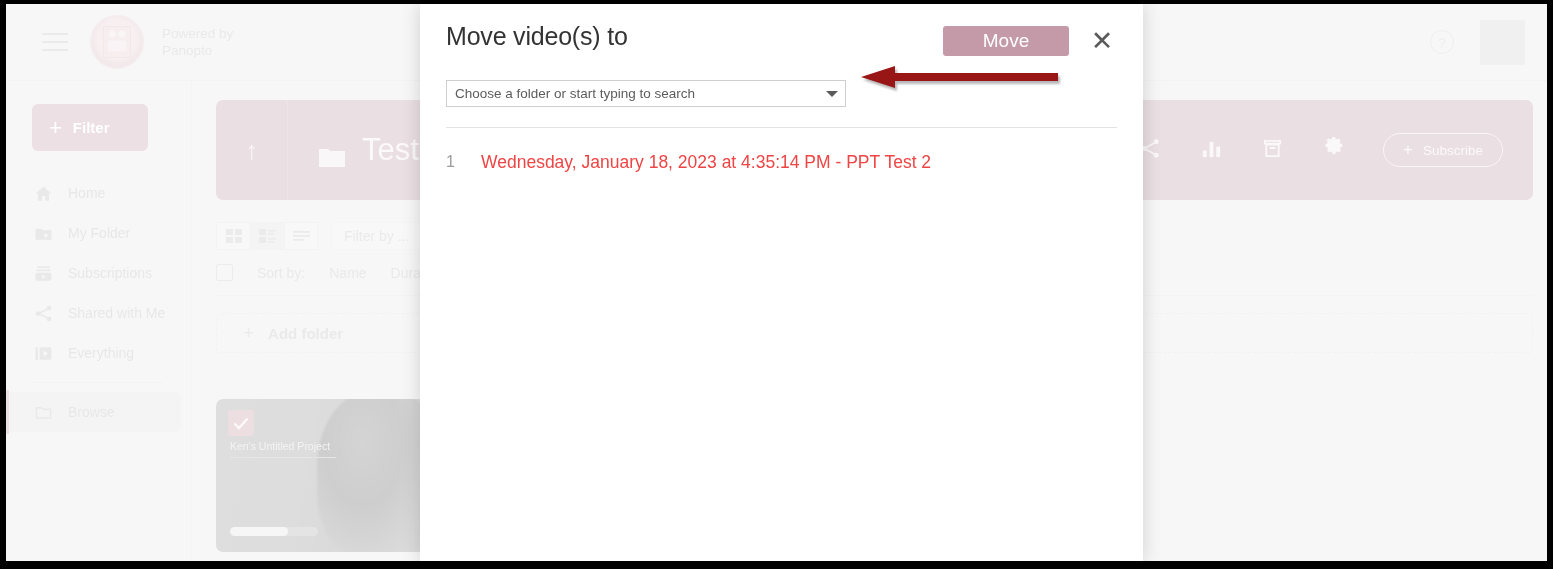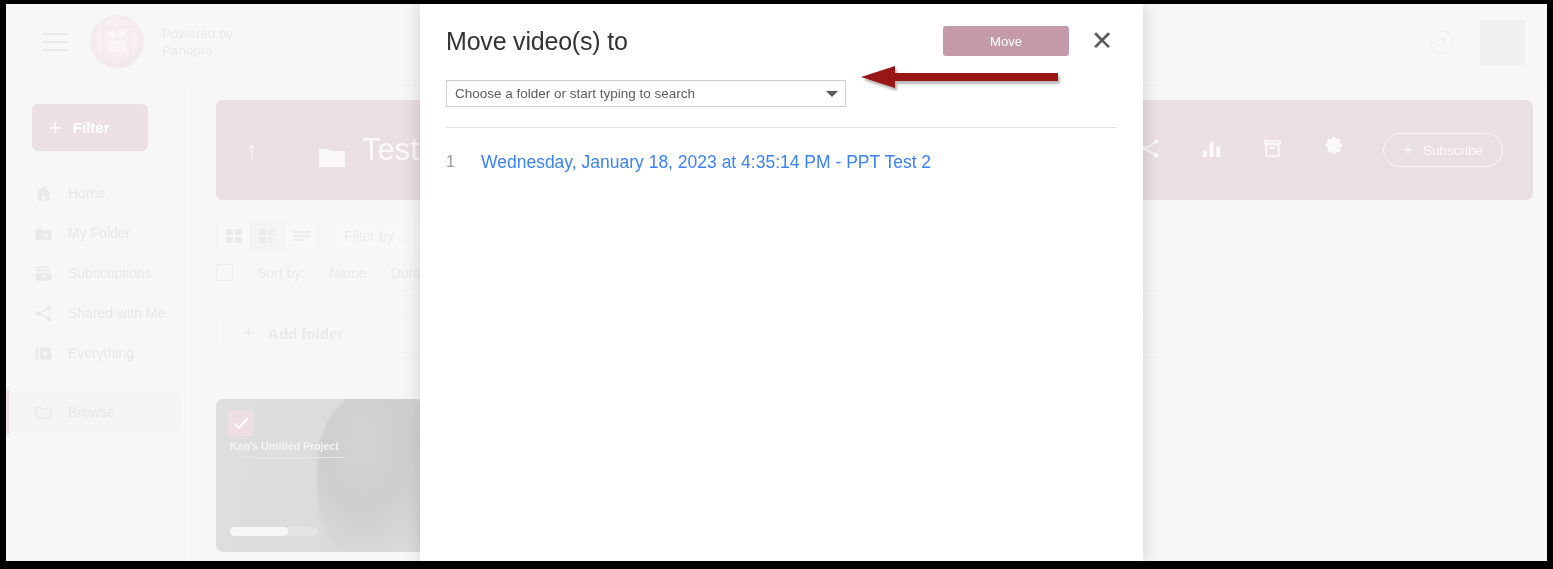--- a/index.html
+++ b/index.html
@@ -144,44 +144,44 @@
     background: radial-gradient(ellipse at 38% 30%, #8f8f8f 0%, #7e7e7e 38%, #9c9c9c 70%, #b0b0b0 100%);
     border-radius: 45% 35% 30% 40%;
     filter: blur(1px);
   }
   .card-check{
     position:absolute; left: 12px; top: 11px; width: 26px; height: 26px;
     background:#cfa8b4; border-radius:3px; display:flex; align-items:center; justify-content:center;
   }
   .card-check svg{ fill:none; stroke:#f7f1f3; stroke-width:2.4; }
   .card-title{
-    position:absolute; left: 14px; top: 41px; color:#e2e2e2; font-size:10.5px; font-weight:700;
+    position:absolute; left: 14px; top: 41px; color:#e2e2e2; font-size:10.5px; font-weight:400;
     padding-bottom:5px; border-bottom:1px solid #bdbdbd; padding-right: 6px;
   }
   .card-progress{
     position:absolute; left: 14px; bottom: 16px; width: 88px; height: 9px;
     background:#b9b9b9; border-radius:5px; overflow:hidden;
   }
   .card-progress i{ display:block; width:66%; height:100%; background:#e8e8e8; border-radius:5px; }
 
   
   .scrim { position:absolute; inset:0; background: rgba(255,255,255,0.62); pointer-events:none; }
 
   
   .modal {
     position:absolute; left: 414px; top: -2px; width: 723px; height: 559px;
     background:#fff; box-shadow: 0 2px 18px rgba(0,0,0,0.16);
     display:flex; flex-direction:column;
   }
   .modal-head { padding: 20px 26px 0 26px; }
-  .modal-titlerow{ display:flex; align-items:flex-end; }
+  .modal-titlerow{ display:flex; align-items:flex-start; }
   .modal-title{ font-size: 25px; color:#333; font-weight:400; letter-spacing:-0.2px; }
   .modal-head-right{ margin-left:auto; display:flex; align-items:center; gap: 18px; padding-top:4px; }
   .move-btn{
-    width: 126px; height: 30px; background:#c49aa8; color:#fff; font-size:13px;
+    width: 126px; height: 30px; background:#c49aa8; color:#fff; font-size:19px;
     border:none; border-radius:3px; display:flex; align-items:center; justify-content:center;
   }
   .close-x{
     width: 30px; height: 30px; display:flex; align-items:center; justify-content:center;
     color:#5a5a5a; font-size: 27px; font-weight:300; line-height:1;
   }
   .select-row{ margin-top: 24px; position:relative; }
   .folder-select{
     width: 400px; height: 27px; border:1px solid #cfcfcf; background:#fff;
     display:flex; align-items:center; padding-left: 8px; color:#5c5c5c; font-size:13.5px;
@@ -192,21 +192,21 @@
   }
   .caret-tri{
     width:0;height:0;border-left:6px solid transparent;border-right:6px solid transparent;
     border-top:6px solid #5a5a5a;
   }
   .modal-sep{ height:1px; background:#e3e3e3; margin-top: 20px; }
 
   .modal-list{ padding: 18px 26px 0 26px; }
   .list-row{ display:flex; align-items:center; gap: 25px; height: 32px; }
   .list-idx{ color:#9c9c9c; font-size:16px; min-width: 10px; }
-  .list-label{ color:#3b82f6; font-size:17.5px; }
+  .list-label{ color:#ef4444; font-size:17.5px; }
 
   
   .arrow {
     position: absolute; left: 855px; top: 60px; width: 197px; height: 26px;
     filter: drop-shadow(2px 3px 1px rgba(0,0,0,0.28));
   }
   .arrow svg{ width:197px; height:26px; display:block; }
 </style>
 </head>
 <body>

